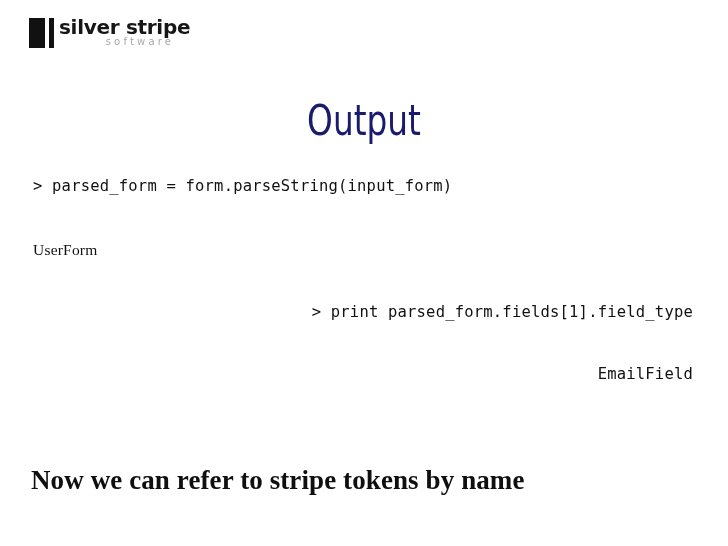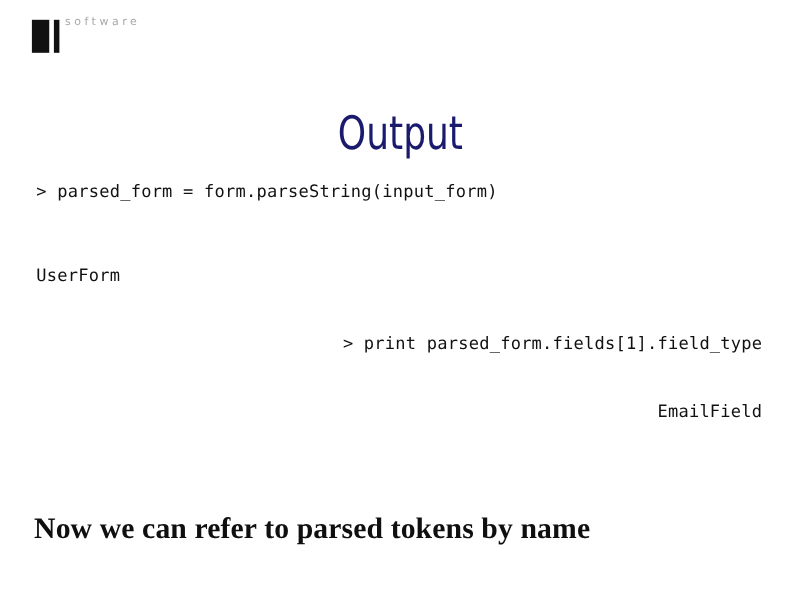--- a/index.html
+++ b/index.html
@@ -87,33 +87,34 @@
     color: #1b1b6e;
     transform: scaleX(0.78);
     transform-origin: center top;
     letter-spacing: 0px;
   }
 
   
   .code-area {
     position: absolute;
     left: 33px;
-    top: 158px;
+    top: 170px;
     width: 660px;
   }
   .code-line {
     font-family: "DejaVu Sans Mono", monospace;
     font-size: 15.5px;
     line-height: 32px;
     color: #111111;
     white-space: pre;
     letter-spacing: 0.2px;
   }
   .code-line.spacer-before {
-    margin-top: 44px;
+    margin-top: 32px;
+    font-family: Liberation Serif, serif;
   }
   .code-line.spacer-before-lg {
     margin-top: 30px;
     text-align: right;
   }
 
   
   .caption {
     position: absolute;
     left: 31px;
@@ -132,28 +133,29 @@
 
 <div class="slide">
 
   <div class="logo">
     <div class="logo-mark">
       <div class="bar-wide"></div>
       <div class="bar-gap"></div>
       <div class="bar-thin"></div>
     </div>
     <div class="logo-text">
+      <div class="logo-wordmark">silver stripe</div>
       <div class="logo-sub">software</div>
     </div>
   </div>
 
   <div class="slide-title">Output</div>
 
   <div class="code-area">
     <div class="code-line">&gt; parsed_form = form.parseString(input_form)</div>
     <div class="code-line spacer-before">UserForm</div>
     <div class="code-line spacer-before-lg">&gt; print parsed_form.fields[1].field_type</div>
     <div class="code-line spacer-before-lg">EmailField</div>
   </div>
 
-  <div class="caption">Now we can refer to parsed tokens by name</div>
+  <div class="caption">Now we can refer to stripe tokens by name</div>
 
 </div>
 
 </body></html>

